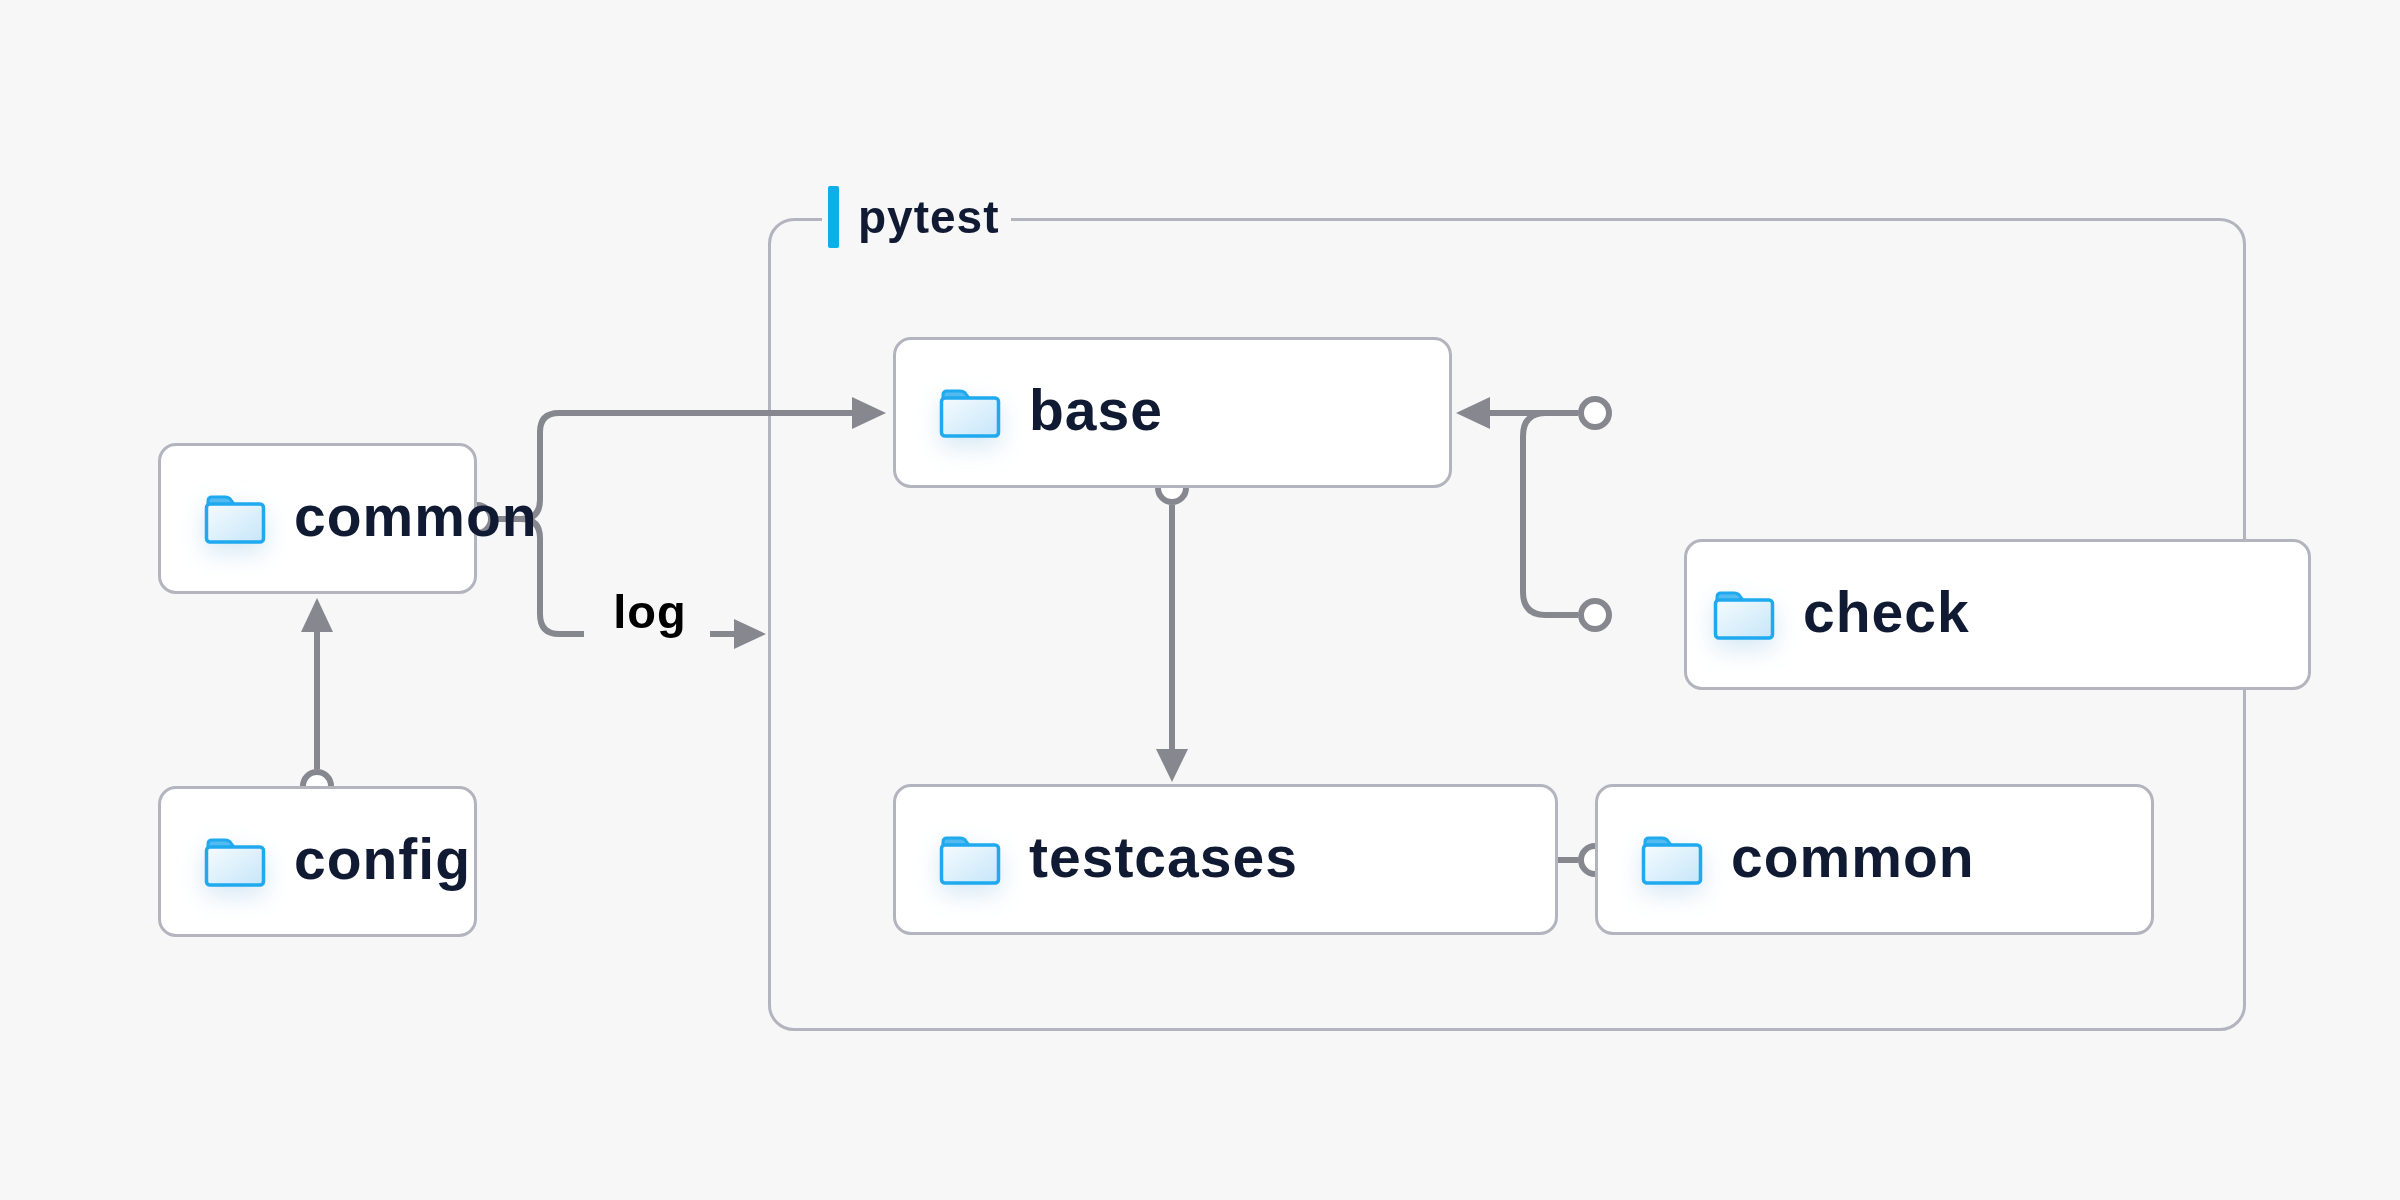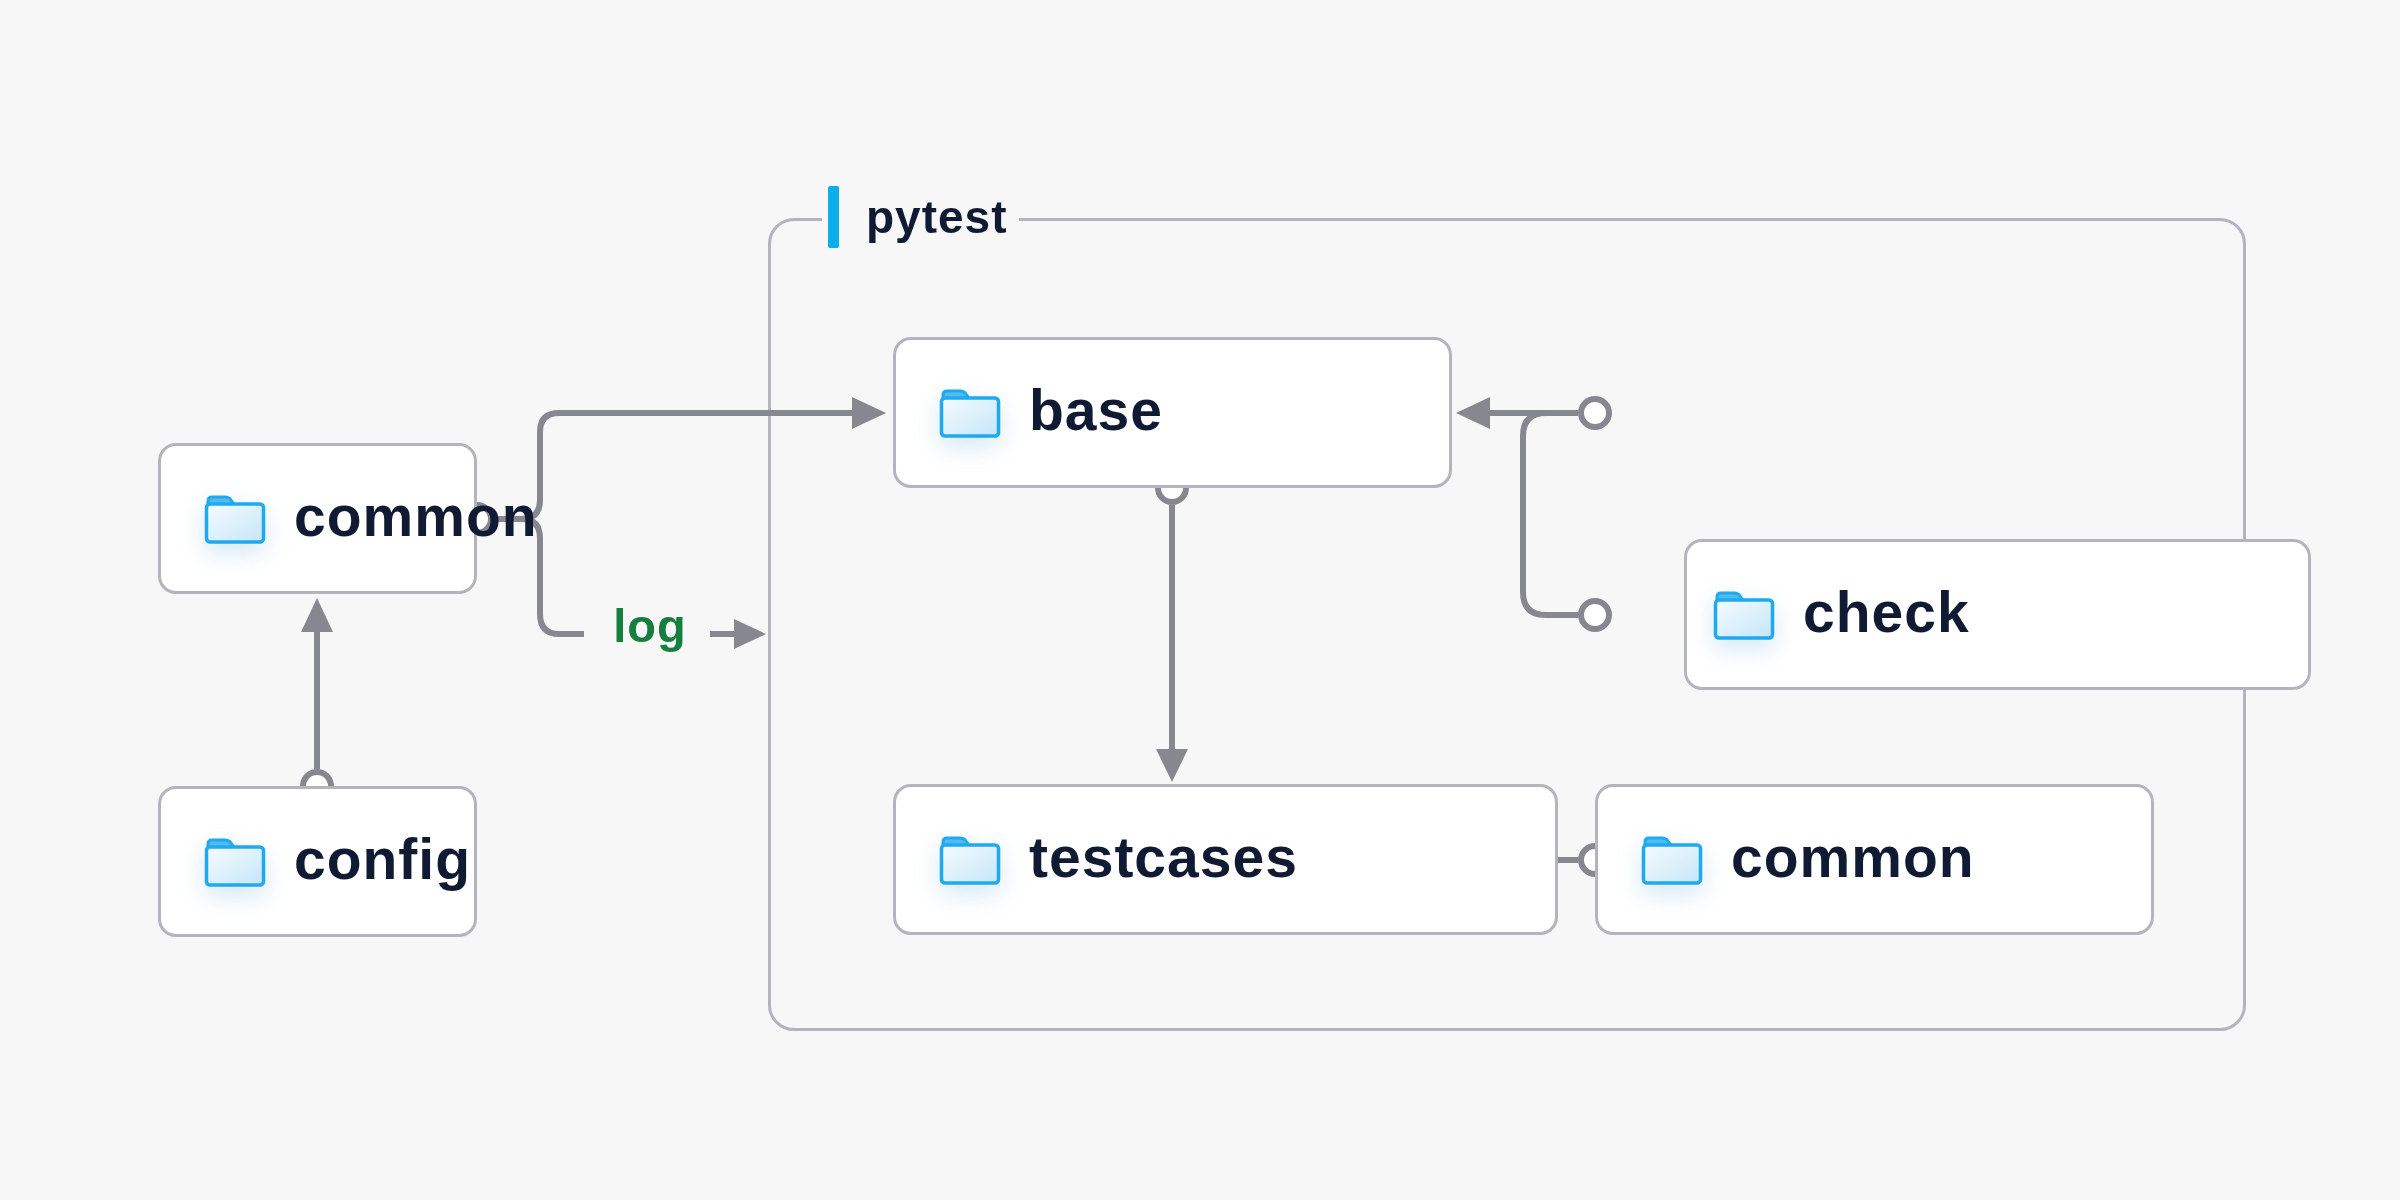--- a/index.html
+++ b/index.html
@@ -13,21 +13,21 @@
     position:relative;width:2400px;height:1200px;background:#f7f7f8;
   }
   
   .group{
     position:absolute;left:768px;top:218px;width:1478px;height:813px;
     border:3px solid #b4b4bf;border-radius:26px;
     background:transparent;box-sizing:border-box;
   }
   .group-label{
     position:absolute;left:822px;top:186px;height:62px;
-    display:flex;align-items:center;gap:27px;
+    display:flex;align-items:center;gap:19px;
     background:#f7f7f8;padding:0 12px 0 6px;z-index:3;
   }
   .accent-bar{width:11px;height:62px;background:#0daee9;border-radius:2px;}
   .group-label-text{
     font-size:46px;font-weight:700;color:#101b33;letter-spacing:1px;line-height:62px;
   }
   
   .node{
     position:absolute;box-sizing:border-box;
     background:#ffffff;border:3px solid #b4b4bf;border-radius:18px;
@@ -51,23 +51,23 @@
   .pos-common   {left:1595px;top:784px; width:559px; height:151px;}
   
   .wires{
     position:absolute;left:0;top:0;width:2400px;height:1200px;
     z-index:1;pointer-events:none;
   }
   .wire{stroke:#87878f;stroke-width:6;fill:none;}
   .dot{fill:#ffffff;stroke:#87878f;stroke-width:6;}
   .head{fill:#87878f;stroke:none;}
   .edge-label{
-    position:absolute;left:590px;top:596px;width:120px;height:60px;
+    position:absolute;left:590px;top:582px;width:120px;height:60px;
     text-align:center;line-height:60px;
-    font-size:47px;font-weight:600;color:#15803d;letter-spacing:1px;z-index:2;
+    font-size:47px;font-weight:600;color:#000000;letter-spacing:1px;z-index:2;
   }
 </style>
 </head>
 <body>
 
 <div class="canvas">
 
   <svg width="0" height="0" style="position:absolute" aria-hidden="true">
     <defs>
       <linearGradient id="folderGrad" x1="0" y1="0" x2="1" y2="1">

